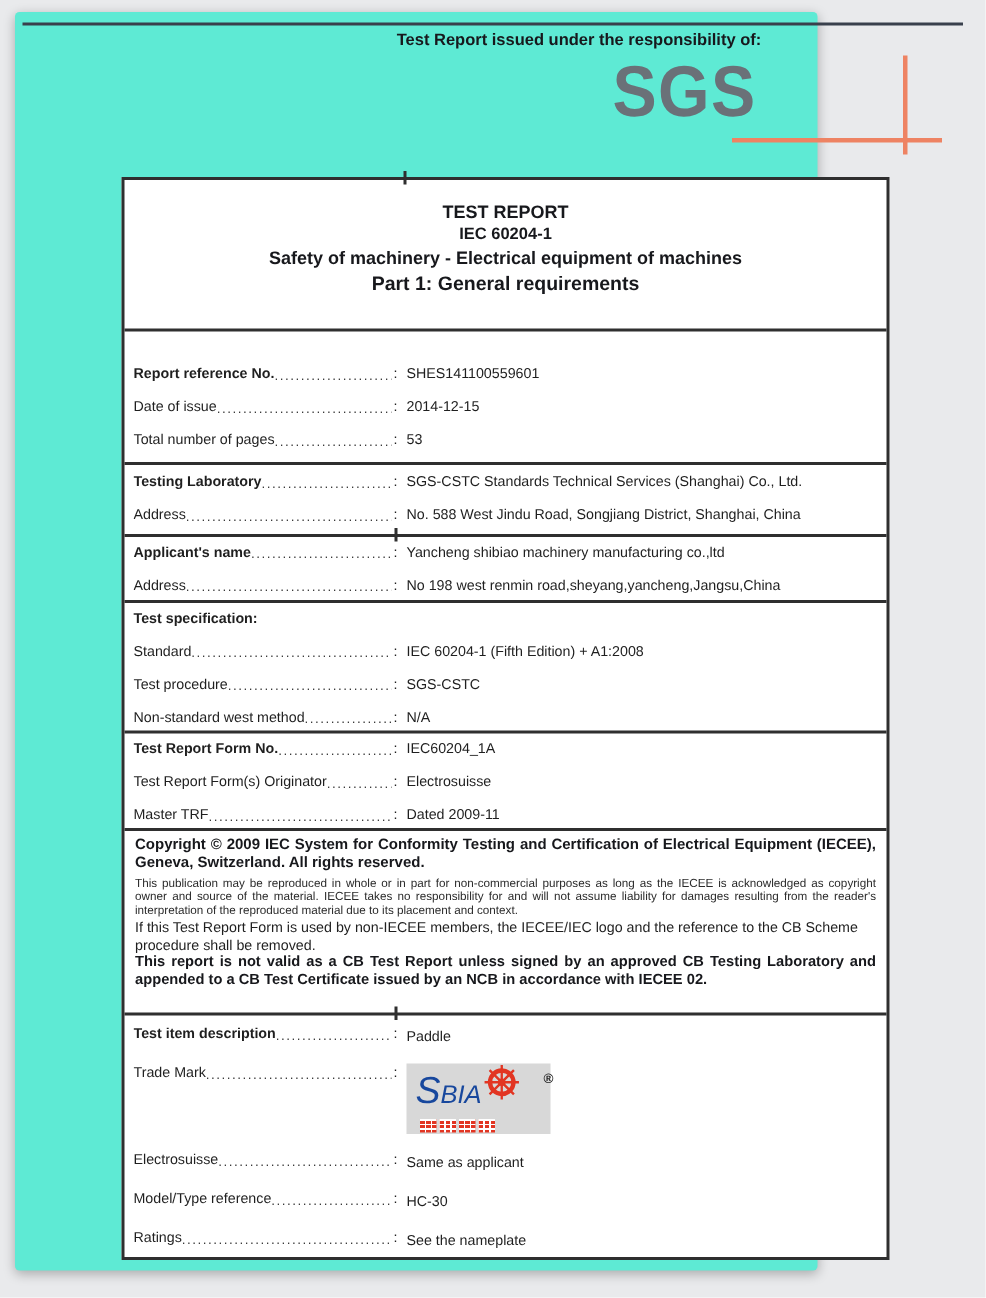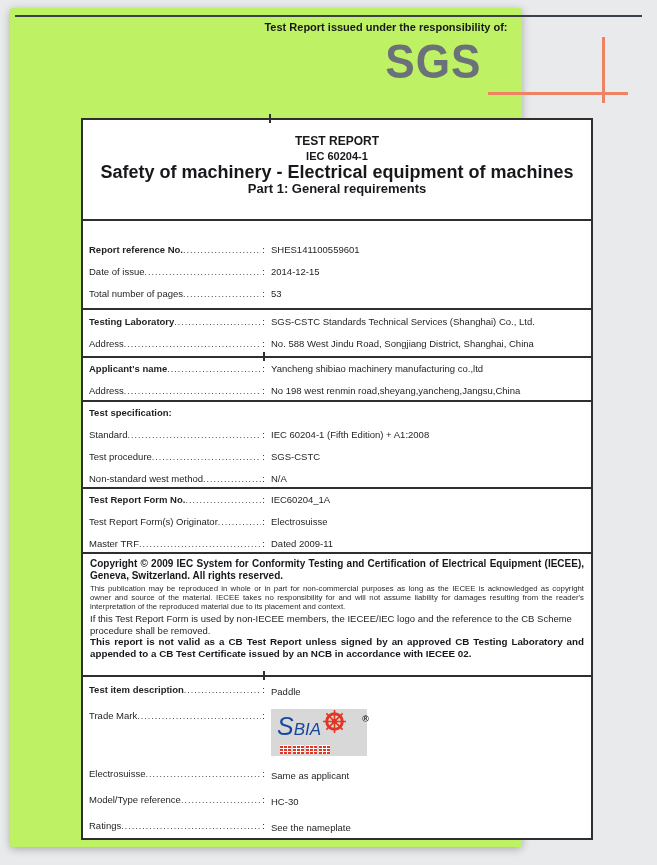--- a/index.html
+++ b/index.html
@@ -1,36 +1,36 @@
 <!DOCTYPE html>
 <html style="--sgs-gray: #6a7178; --sgs-accent: #ee8363; --tm-blue: #17479d; --tm-red: #e23522;"><head>
 <meta charset="utf-8">
 <style>
   html,body{margin:0;padding:0;}
   body{width:657px;height:865px;overflow:hidden;background:#edeeef;
        font-family:"Liberation Sans","DejaVu Sans",sans-serif;color:#1f1f1f;}
   .canvas{position:relative;width:657px;height:865px;background:#e9eaec;}
-  .sheet{position:absolute;left:10px;top:8px;width:512px;height:839px;background:#bef264;
-         border-radius:3px;box-shadow:0 2px 8px rgba(0,0,0,.28);}
+  .sheet{position:absolute;left:10px;top:8px;width:512px;height:839px;background:#5eead4;
+         border-radius:3px;box-shadow:0 2px 8px rgba(0,0,0,.28);padding-left:23px;}
   .top-rule{position:absolute;left:5px;top:7px;width:627px;height:2px;background:#39404c;}
   .header-line{position:absolute;left:116px;top:13px;width:520px;text-align:center;
                font-size:11px;font-weight:bold;color:#17181c;}
   
   .sgs-text{position:absolute;right:41px;top:30px;font-size:48px;line-height:48px;font-weight:bold;
             color:var(--sgs-gray,#6a7178);letter-spacing:1px;transform:scaleX(.92);transform-origin:right;}
   .sgs-hline{position:absolute;left:478px;top:84px;width:140px;height:3px;background:var(--sgs-accent,#ee8363);}
   .sgs-vline{position:absolute;left:592px;top:29px;width:3px;height:66px;background:var(--sgs-accent,#ee8363);}
   
   .report-table{position:absolute;left:71px;top:110px;width:512px;height:722px;
                 border:2px solid #2f2f2f;box-sizing:border-box;background:#fff;}
   .report-table::before{content:"";position:absolute;left:186px;top:-6px;width:2px;height:9px;background:#2f2f2f;}
   .title-block{height:99px;box-sizing:border-box;padding-top:14px;text-align:center;font-weight:bold;color:#17181c;}
   .tl-0{font-size:12px;line-height:15px;}
   .tl-1{font-size:11px;line-height:14px;}
-  .tl-2{font-size:18px;line-height:17px;margin-top:1px;}
+  .tl-2{font-size:12px;line-height:17px;margin-top:1px;}
   .tl-3{font-size:13px;line-height:16px;}
   .section{position:relative;box-sizing:border-box;border-top:2px solid #2f2f2f;padding:0 6px;font-size:9.5px;}
   .tick{position:absolute;left:180px;top:-6px;width:2px;height:9px;background:#2f2f2f;}
   .row{display:flex;align-items:baseline;height:22px;line-height:22px;white-space:nowrap;}
   .sec-6 .row{height:26px;line-height:26px;}
   .sec-6 .row.tm-row{height:58px;}
   .sec-6 .row.tm-row .lbl-cell{align-self:flex-start;}
   .lbl-cell{display:flex;align-items:flex-start;width:176px;flex:none;overflow:hidden;}
   .lbl{white-space:nowrap;}
   .lbl.b{font-weight:bold;}

